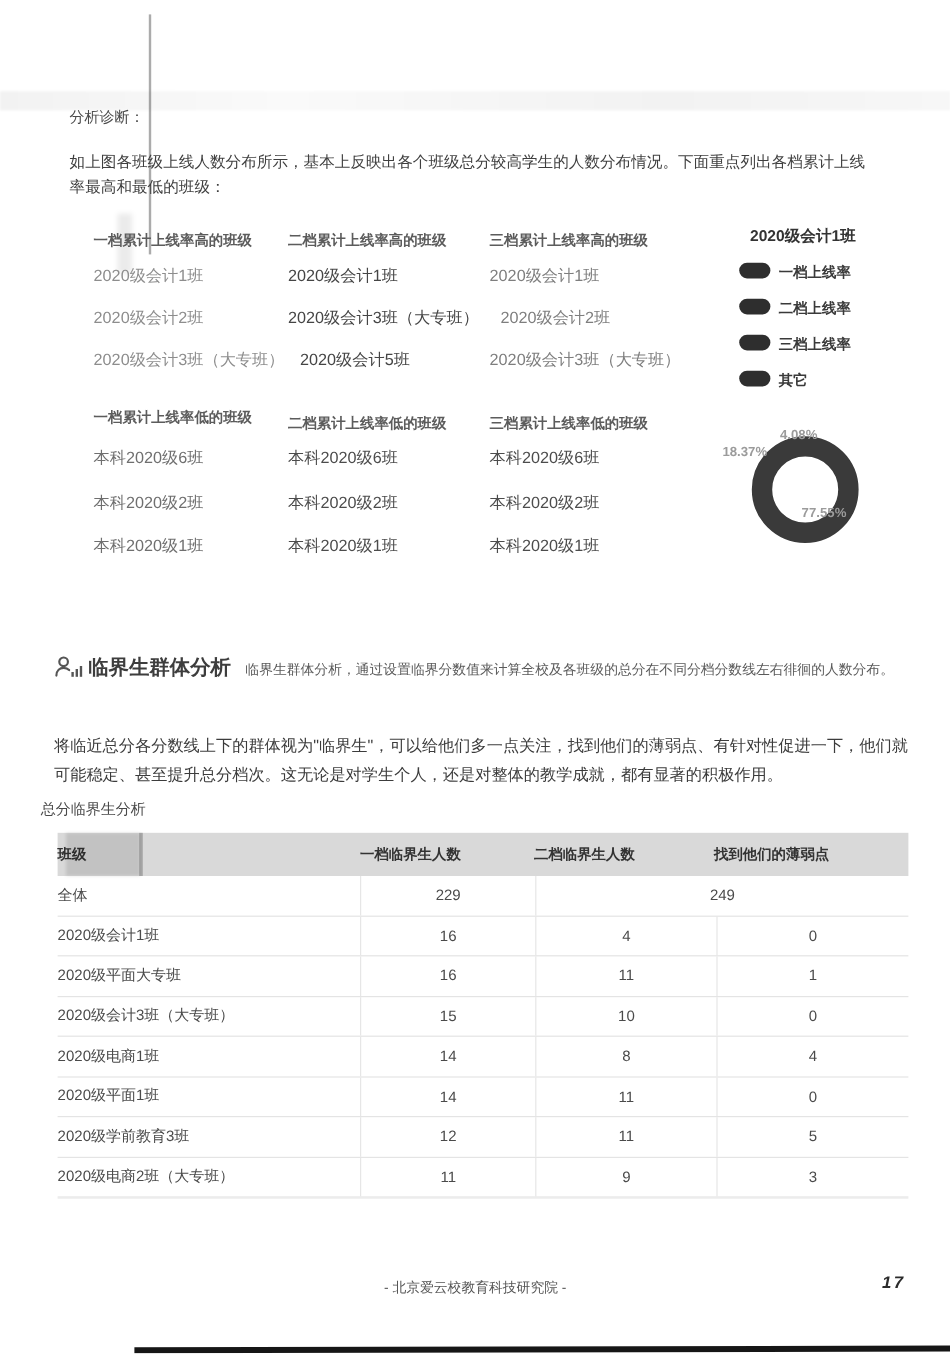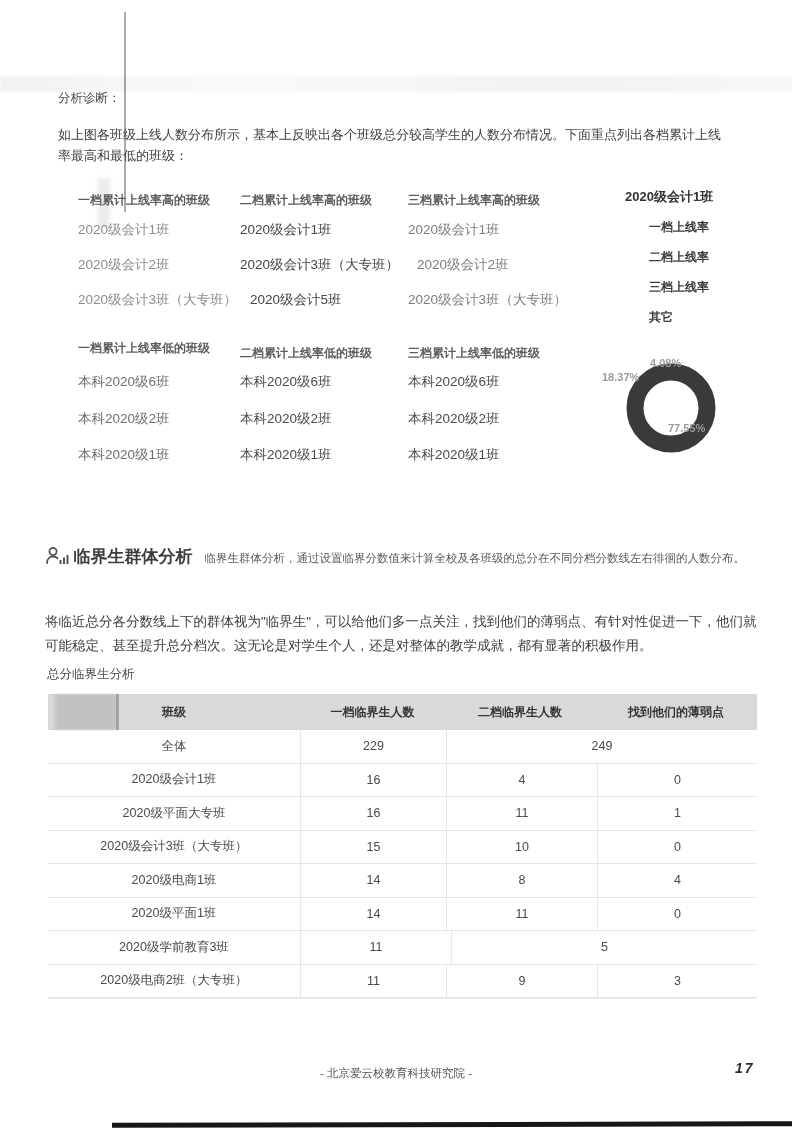--- a/index.html
+++ b/index.html
@@ -24,38 +24,38 @@
   .rank-head{font-size:12px;font-weight:bold;color:#5c5c5c;white-space:nowrap;}
   .rank-cell{font-size:13.5px;white-space:nowrap;}
   .c1{left:78px;} .c2{left:240px;} .c3{left:408px;}
   .hi .rank-cell.c1{color:#8d8d8d;}
   .hi .rank-cell.c2{color:#454545;}
   .hi .rank-cell.c3{color:#7e7e7e;}
   .lo .rank-cell{color:#4c4c4c;}
   .lo .rank-cell.c1{color:#6f6f6f;}
   
   .legend-title{left:625px;top:188px;font-size:13px;font-weight:bold;color:#333;}
-  .legend-item{left:642px;height:16px;display:flex;align-items:flex-start;flex-direction:column;}
+  .legend-item{left:616px;height:16px;display:flex;align-items:flex-start;}
   .legend-swatch{width:26px;height:13px;border-radius:6.5px;background:#2e2e2e;display:inline-block;}
   .legend-label{margin-left:7px;font-size:12px;font-weight:bold;color:#3a3a3a;white-space:nowrap;}
   
   .donut-wrap{left:616px;top:353px;width:110px;height:110px;}
   .donut-label{font-size:11px;font-weight:600;color:#9b9b9b;white-space:nowrap;}
   
   .sec-head{left:45px;top:546px;width:712px;line-height:17px;}
   .sec-icon{display:inline-block;width:24px;height:20px;vertical-align:-4px;}
   .sec-title{font-size:17px;font-weight:bold;color:#3d3d3d;margin-right:12px;}
   .sec-desc{font-size:11.5px;color:#5a5a5a;}
   .sec-para{left:45px;top:610px;width:712px;font-size:13.5px;line-height:24px;color:#3c3c3c;}
-  .sec-sub{left:47px;top:666px;font-size:12.5px;color:#4a4a4a;}
+  .sec-sub{left:34px;top:666px;font-size:12.5px;color:#4a4a4a;}
   
   .ct{left:48px;top:694px;width:709px;border-bottom:1px solid #eee;}
   .ct-row{display:flex;align-items:center;height:32.5px;border-bottom:1px solid #e4e4e4;}
   .ct-header{height:36px;background:#d9d9d9;border-bottom:none;}
-  .ct-c{text-align:center;font-size:12.5px;color:#4a4a4a;}
+  .ct-c{text-align:left;font-size:12.5px;color:#4a4a4a;}
   .ct-header .ct-c{font-weight:bold;font-size:12px;color:#333;}
   .ct-c1w{width:252px;} .ct-c2w{width:145px;} .ct-c3w{width:150px;} .ct-c4w{flex:1;}
   .ct-row:not(.ct-header) .ct-c2w,
   .ct-row:not(.ct-header) .ct-c3w,
   .ct-row:not(.ct-header) .ct-c4w{border-left:1px solid #e6e6e6;height:100%;display:flex;align-items:center;justify-content:center;}
   
   .footer-line{left:0;top:1066px;width:792px;text-align:center;font-size:11.5px;color:#555;}
   .page-num{left:735px;top:1060px;font-size:14px;font-style:italic;font-weight:bold;color:#2c2c2c;letter-spacing:2px;}
 </style>
 </head>
@@ -177,20 +177,21 @@
     <div class="ct-c ct-c4w">4</div>
   </div>
   <div class="ct-row">
     <div class="ct-c ct-c1w">2020级平面1班</div>
     <div class="ct-c ct-c2w">14</div>
     <div class="ct-c ct-c3w">11</div>
     <div class="ct-c ct-c4w">0</div>
   </div>
   <div class="ct-row">
     <div class="ct-c ct-c1w">2020级学前教育3班</div>
+    <div class="ct-c ct-c2w">12</div>
     <div class="ct-c ct-c3w">11</div>
     <div class="ct-c ct-c4w">5</div>
   </div>
   <div class="ct-row">
     <div class="ct-c ct-c1w">2020级电商2班（大专班）</div>
     <div class="ct-c ct-c2w">11</div>
     <div class="ct-c ct-c3w">9</div>
     <div class="ct-c ct-c4w">3</div>
   </div>
 </div>

